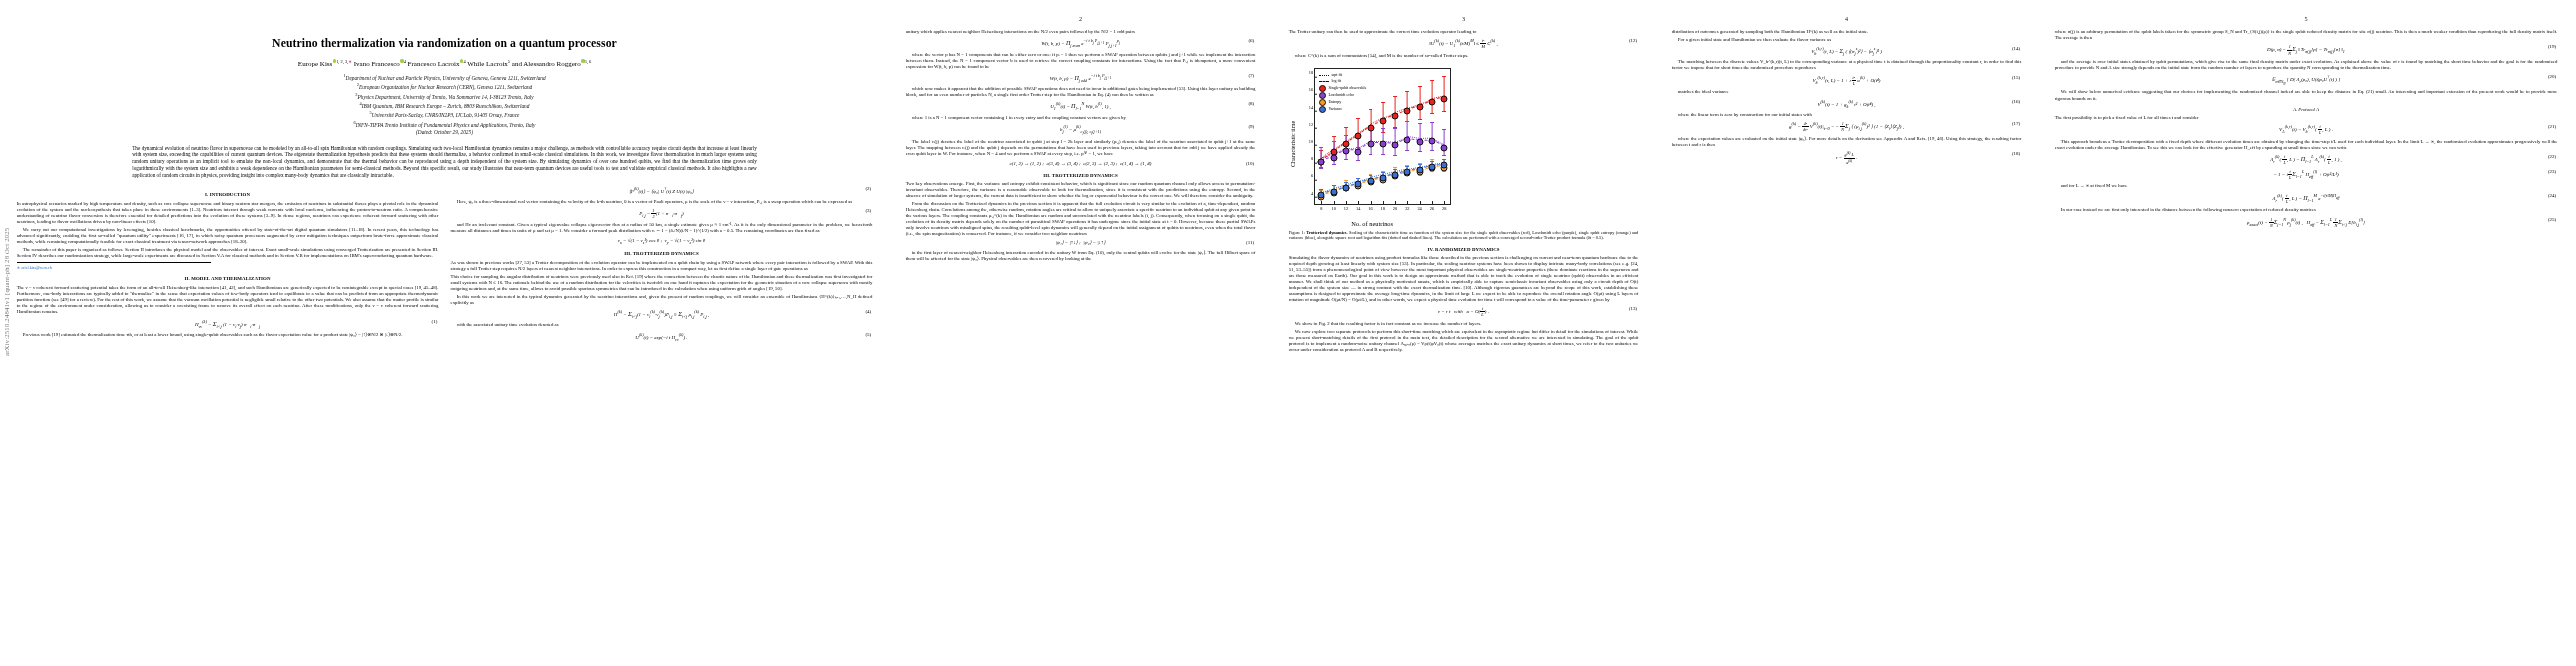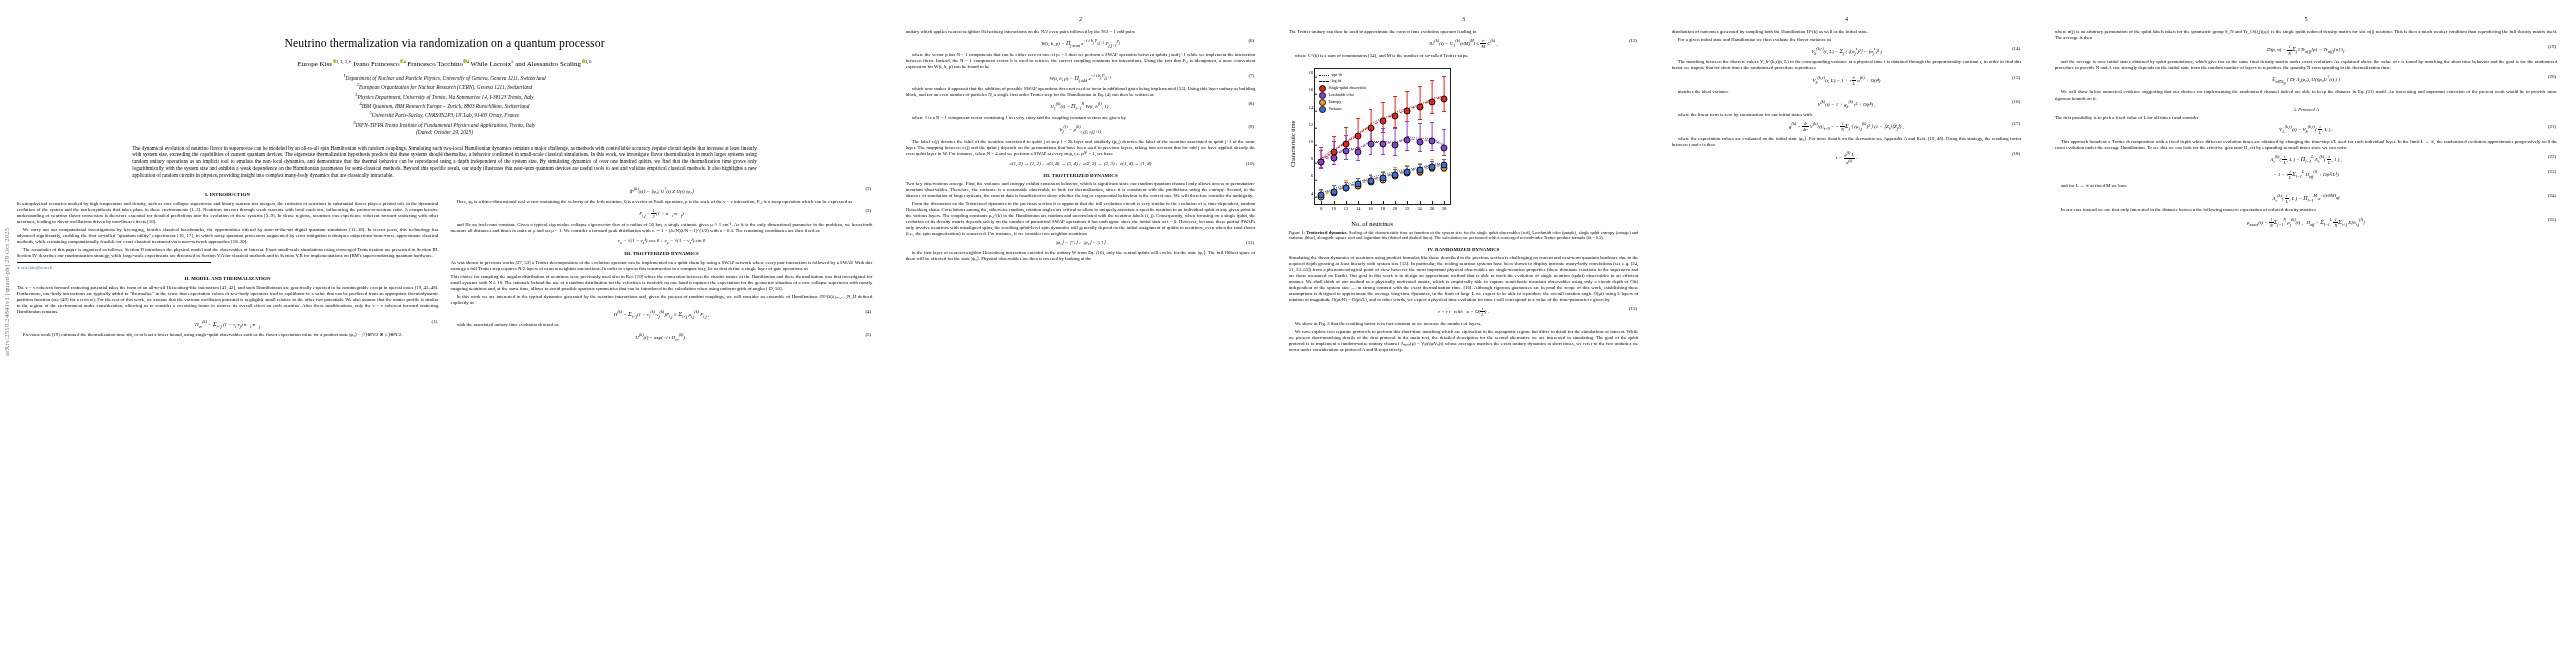--- a/index.html
+++ b/index.html
@@ -8,21 +8,21 @@
   .pages{display:flex;height:667px;}
   .page{position:relative;height:667px;background:#fff;box-sizing:border-box;padding:14.5px 16.7px 10px 16.7px;}
   .p1{width:889px;}
   .p2{width:383px;}
   .p3{width:383px;}
   .p4{width:383px;}
   .p5{width:536px;}
   .pagenum{position:absolute;top:15.6px;left:50%;transform:translateX(-50%);font-size:6.1px;color:#111;}
   .arxiv{position:absolute;left:3.3px;top:356px;transform:rotate(-90deg);transform-origin:left top;
          white-space:nowrap;font-size:6.7px;color:#777;letter-spacing:0.2px;}
-  .title{text-align:center;font-weight:normal;font-size:11.7px;margin:22px 0 0 0;letter-spacing:0.1px;}
+  .title{text-align:center;font-weight:bold;font-size:11.7px;margin:22px 0 0 0;letter-spacing:0.1px;}
   .authors{text-align:center;font-size:7px;margin-top:9px;line-height:1.5;}
   .orcid{display:inline-block;width:3.3px;height:3.3px;border-radius:50%;background:#a6ce39;
          vertical-align:super;margin-left:0.6px;}
   .sup{font-size:4.4px;vertical-align:super;}
   .star{color:#c02080;font-size:4.4px;vertical-align:super;}
   .affil{text-align:center;font-style:italic;font-size:5.3px;line-height:1.45;margin-top:3.3px;color:#111;}
   .affil .sup{font-style:normal;}
   .abstract{margin:7.8px auto 0 auto;width:73%;font-size:5.2px;line-height:1.3;text-align:justify;}
   .cols{column-count:2;column-gap:12.2px;font-size:4.8px;line-height:1.26;text-align:justify;margin-top:7.8px;}
   .page .colbody{font-size:4.8px;line-height:1.26;text-align:justify;}
@@ -68,24 +68,24 @@
 <div class="pages">
 
   <div class="page p1">
     <div class="arxiv">arXiv:2510.24841v1  [quant-ph]  28 Oct 2025</div>
 
     <div class="title">Neutrino thermalization via randomization on a quantum processor</div>
 
     <div class="authors">
       <span><span>Europe Kiss</span><span class="orcid"></span><span class="sup">1, 2, 3,</span><span class="star">∗</span></span>
       <span><span>Ivano Francesco</span><span class="orcid"></span><span class="sup">4</span></span>
-      <span><span>Francesco Tacchino</span><span class="orcid"></span><span class="sup">4</span></span>
+      <span><span>Francesco Lacroix</span><span class="orcid"></span><span class="sup">4</span></span>
       <span><span>While Lacroix</span><span class="sup">5</span></span>
       <span>and</span>
-      <span><span>Alessandro Scaling</span><span class="orcid"></span><span class="sup">3, 6</span></span>
+      <span><span>Alessandro Roggero</span><span class="orcid"></span><span class="sup">3, 6</span></span>
     </div>
 
     <div class="affil">
       <div><span class="sup">1</span><span>Department of Nuclear and Particle Physics, University of Geneva, Geneva 1211, Switzerland</span></div>
       <div><span class="sup">2</span><span>European Organization for Nuclear Research (CERN), Geneva 1211, Switzerland</span></div>
       <div><span class="sup">3</span><span>Physics Department, University of Trento, Via Sommarive 14, I-38123 Trento, Italy</span></div>
       <div><span class="sup">4</span><span>IBM Quantum, IBM Research Europe – Zurich, 8803 Rueschlikon, Switzerland</span></div>
       <div><span class="sup">5</span><span>Université Paris-Saclay, CNRS/IN2P3, IJCLab, 91405 Orsay, France</span></div>
       <div><span class="sup">6</span><span>INFN-TIFPA Trento Institute of Fundamental Physics and Applications, Trento, Italy</span></div>
       <div>(Dated: October 29, 2025)</div>

